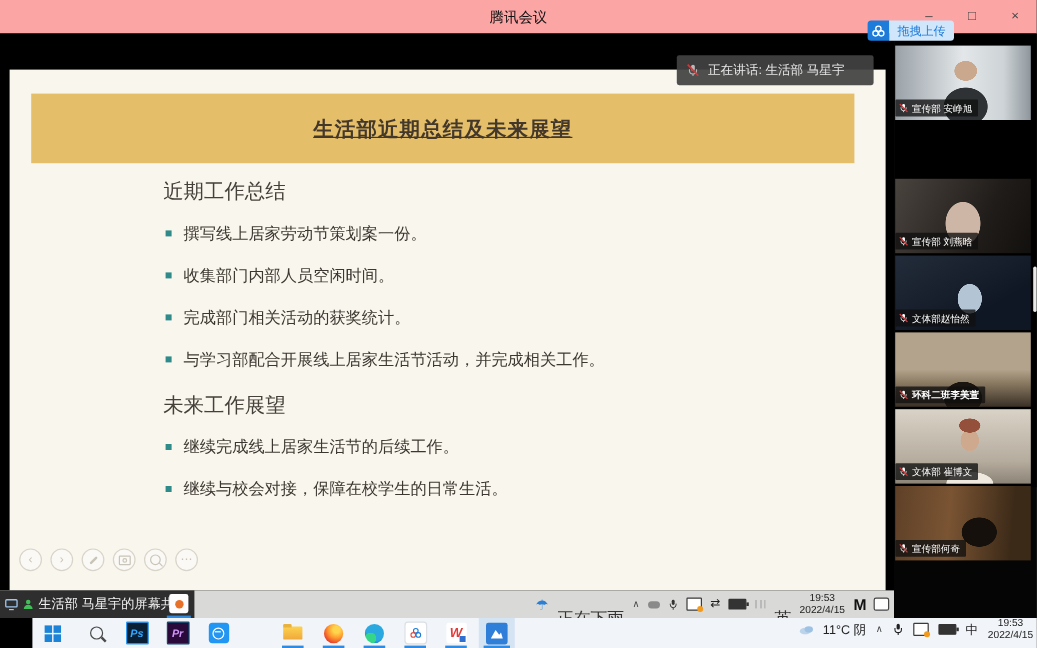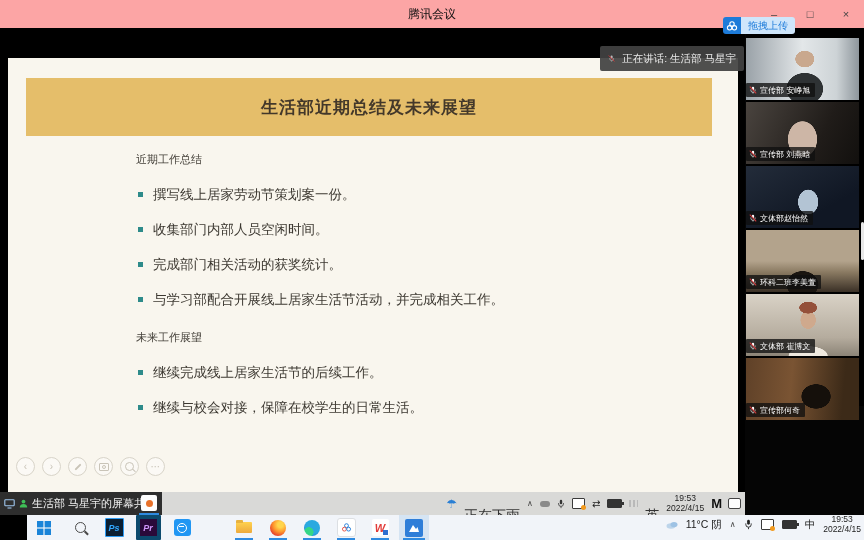--- a/index.html
+++ b/index.html
@@ -16,39 +16,39 @@
 
   
   .main{position:relative;width:864px;height:487px;background:#050505;}
 
   .share-region{position:absolute;left:0;top:0;width:745px;height:487px;background:#000;}
 
   
   .slide{position:absolute;left:8px;top:30px;width:730px;height:434px;background:#f9f6ee;}
   .banner{position:absolute;left:18px;top:20px;width:686px;height:58px;background:#e5be6a;
           display:flex;align-items:center;justify-content:center;}
-  .banner span{font-size:17px;font-weight:bold;color:#43382a;letter-spacing:1px;}
+  .banner span{font-size:17px;font-weight:bold;color:#43382a;letter-spacing:1px;text-decoration:underline;}
   .slide-content{position:absolute;left:128px;top:92px;width:560px;}
-  .s-heading{font-size:11px;color:#45413a;line-height:19px;}
+  .s-heading{font-size:17px;color:#45413a;line-height:19px;}
   .s-bullet{display:flex;align-items:flex-start;margin-top:16px;font-size:13.5px;color:#3c3831;line-height:19px;}
   .s-bullet .sq{flex:0 0 auto;width:5px;height:5px;background:#2e8b8a;margin:7px 10px 0 2px;}
   .gap-top{margin-top:19px;}
 
   
   .slide-controls{position:absolute;left:8px;bottom:16px;display:flex;gap:7px;}
   .ctl{width:17px;height:17px;border:1px solid #d8d4c9;border-radius:50%;display:flex;
        align-items:center;justify-content:center;color:#c9c4b8;font-size:10px;background:rgba(255,255,255,.4);}
   .pencil{width:8px;height:2px;background:#c9c4b8;transform:rotate(-45deg);border-radius:1px;}
   .cam{width:8px;height:6px;border:1px solid #c9c4b8;border-radius:1px;position:relative;}
   .cam::after{content:"";position:absolute;left:2.5px;top:1.5px;width:2px;height:2px;border:0.8px solid #c9c4b8;border-radius:50%;}
   .mag{width:7px;height:7px;border:1.2px solid #c9c4b8;border-radius:50%;position:relative;}
   .mag::after{content:"";position:absolute;right:-3px;bottom:-1.5px;width:4px;height:1.2px;background:#c9c4b8;transform:rotate(45deg);}
 
   
-  .toast{position:absolute;left:600px;top:18px;width:144px;height:25px;background:rgba(66,66,66,.93);
+  .toast{position:absolute;left:564px;top:18px;width:164px;height:25px;background:rgba(66,66,66,.93);
          border-radius:2px;display:flex;align-items:center;gap:7px;padding:0 8px;box-sizing:border-box;z-index:30;}
   .toast span{font-size:10.5px;color:#e8e8e8;white-space:nowrap;}
 
   
   .shared-taskbar{position:absolute;left:0;top:464px;width:745px;height:23px;background:#d9d9d7;}
   .share-pill{position:absolute;left:0;top:0;height:23px;background:#2e2e2e;display:flex;align-items:center;
               gap:4px;padding:0 6px 0 4px;}
   .share-pill span{font-size:11px;color:#f2f2f2;white-space:nowrap;}
   .pres-app{position:absolute;left:141px;top:3px;width:16px;height:16px;background:#fdfdfd;border-radius:2px;
             display:flex;align-items:center;justify-content:center;}
@@ -74,43 +74,43 @@
   .sidebar{position:absolute;left:746px;top:0;width:118px;height:378px;background:#000;}
   .tiles{position:absolute;left:0;top:10px;display:flex;flex-direction:column;gap:2px;}
   .tile{position:relative;width:113px;height:62px;background:#222;overflow:hidden;box-sizing:border-box;}
   .tile.speaking{border:2px solid #25a55f;}
   .name-pill{position:absolute;left:0;bottom:3px;display:flex;align-items:center;gap:3px;
              background:rgba(15,15,15,.78);padding:1.5px 5px 1.5px 3px;border-radius:1px;max-width:108px;}
   .name-pill span{font-size:8px;color:#fff;white-space:nowrap;}
   .scroll-thumb{position:absolute;right:0;top:194px;width:3px;height:38px;background:#e8e8e8;border-radius:2px;}
 
   .v1{background:radial-gradient(ellipse 16px 14px at 52% 34%,#c9a88e 0 58%,rgba(0,0,0,0) 60%),radial-gradient(ellipse 30px 26px at 52% 82%,#2e3234 0 60%,rgba(0,0,0,0) 62%),linear-gradient(90deg,#9aa2a8,#e3e7e9 50%,#cdd3d6 80%,#8e969c);}
-  .v2{background:radial-gradient(ellipse 26px 32px at 50% 60%,#cdb6a6 0 55%,rgba(0,0,0,0) 57%),linear-gradient(115deg,#4a443f,#201c19 65%,#12100e);}
+  .v2{background:radial-gradient(ellipse 26px 32px at 50% 60%,#cdb6a6 0 55%,rgba(0,0,0,0) 57%),linear-gradient(115deg,#4a443f,#201c19 65%,#12100e);margin-top:47px;}
   .v3{background:linear-gradient(90deg,rgba(0,0,0,0) 76%,#8d9aa0 78% 92%,rgba(0,0,0,0) 93%),radial-gradient(ellipse 30px 18px at 46% 98%,#ece5d9 0 60%,rgba(0,0,0,0) 62%),radial-gradient(ellipse 15px 18px at 46% 42%,#c9a286 0 58%,rgba(0,0,0,0) 60%),linear-gradient(90deg,#6b5a48,#53443565 60%,#4a3c30);background-color:#5e4e3e;}
   .v4{background:radial-gradient(ellipse 18px 22px at 55% 58%,#b3c4d4 0 55%,rgba(0,0,0,0) 57%),linear-gradient(150deg,#232c3a,#101724 70%);}
-  .v5{background:radial-gradient(ellipse 26px 22px at 50% 88%,#1a1510 0 60%,rgba(0,0,0,0) 62%),linear-gradient(180deg,#b3a38c 0 50%,#8a7a62 68%,#3a3026);}
+  .v5{background:radial-gradient(ellipse 26px 22px at 50% 88%,#1a1510 0 60%,rgba(0,0,0,0) 62%),linear-gradient(180deg,#b3a38c 0 50%,#8a7a62 68%,#3a3026);font-weight:bold;}
   .v6{background:radial-gradient(ellipse 32px 16px at 55% 100%,#efe9df 0 60%,rgba(0,0,0,0) 62%),radial-gradient(ellipse 15px 10px at 55% 22%,#94503a 0 58%,rgba(0,0,0,0) 60%),radial-gradient(ellipse 13px 15px at 55% 42%,#cfa98d 0 58%,rgba(0,0,0,0) 60%),linear-gradient(180deg,#d9d2c6,#b5ac9e 70%,#8c8477);}
   .v7{background:radial-gradient(ellipse 24px 20px at 62% 62%,#15100b 0 60%,rgba(0,0,0,0) 62%),linear-gradient(95deg,#5f4128,#7a5433 40%,#3c2a18 85%);}
 
   
   .upload-widget{position:absolute;left:723px;top:17px;height:17px;display:flex;z-index:60;text-align:center;}
   .uw-ico{width:18px;height:17px;background:#1d7bd9;border-radius:3px 0 0 3px;display:flex;align-items:center;justify-content:center;}
   .uw-label{height:17px;background:#cfe6fb;border-radius:0 3px 3px 0;display:flex;align-items:center;
             padding:0 7px;font-size:10px;color:#1d7bd9;}
 
   
   .taskbar{position:absolute;left:0;top:515px;width:864px;height:25px;background:#f1f4f9;display:flex;align-items:flex-start;margin-left:27px;}
   .tb-cell{position:relative;width:26px;height:25px;display:flex;align-items:center;justify-content:center;flex:0 0 auto;}
   .tb-cell.run::after{content:"";position:absolute;left:4px;right:4px;bottom:0;height:2px;background:#2f8ae0;}
   .tb-cell.active{background:#d5e4f3;width:30px;}
   .start-svg rect{fill:#1b84d8;}
   .search-ico{width:9px;height:9px;border:1.6px solid #4a4a4a;border-radius:50%;position:relative;}
   .search-ico::after{content:"";position:absolute;width:5px;height:1.6px;background:#4a4a4a;transform:rotate(45deg);right:-4px;bottom:-2px;}
   .ps-tile{width:17px;height:17px;background:#0a1f33;border:1px solid #2c9cf4;border-radius:1px;display:flex;align-items:center;justify-content:center;font-size:9px;color:#31a8ff;font-weight:bold;}
-  .pr-tile{width:17px;height:17px;background:#2a0a3a;border:4px solid #0c4a6e;border-radius:1px;display:flex;align-items:center;justify-content:center;font-size:9px;color:#cf96fa;font-weight:bold;}
+  .pr-tile{width:17px;height:17px;background:#2a0a3a;border:1px solid #0c4a6e;border-radius:1px;display:flex;align-items:center;justify-content:center;font-size:9px;color:#cf96fa;font-weight:bold;}
   .blue-tile{width:17px;height:17px;background:#2196f3;border-radius:3px;display:flex;align-items:center;justify-content:center;}
   .blue-tile i{display:block;width:8px;height:8px;border:1.4px solid #fff;border-radius:50%;position:relative;}
   .blue-tile i::after{content:"";position:absolute;left:0.5px;top:2.6px;width:5px;height:1.4px;background:#fff;}
   .folder{width:16px;height:11px;background:linear-gradient(#ffd24f,#eda93c);border-radius:1px;position:relative;}
   .folder::before{content:"";position:absolute;top:-2.5px;left:0;width:7px;height:3px;background:#e8b23f;border-radius:1px 1px 0 0;}
   .firefox{width:16px;height:16px;border-radius:50%;background:radial-gradient(circle at 65% 30%,#ffd54d 0 18%,#ff9a2e 45%,#e8442c 75%,#b5256f 100%);}
   .edge{width:16px;height:16px;border-radius:50%;background:radial-gradient(circle at 30% 75%,#35d687 0 28%,rgba(0,0,0,0) 30%),radial-gradient(circle at 55% 40%,#2aa9e0 0 55%,#1565c0 100%);}
   .meet-tile{width:17px;height:17px;background:#fff;border:1px solid #dcdfe3;border-radius:3px;display:flex;align-items:center;justify-content:center;}
   .wps-tile{width:17px;height:17px;background:#fff;border-radius:2px;display:flex;align-items:center;justify-content:center;font-size:11px;font-weight:bold;color:#e23c39;position:relative;}
   .wps-tile::after{content:"";position:absolute;right:1px;bottom:1px;width:5px;height:5px;background:#2f6fd0;}

